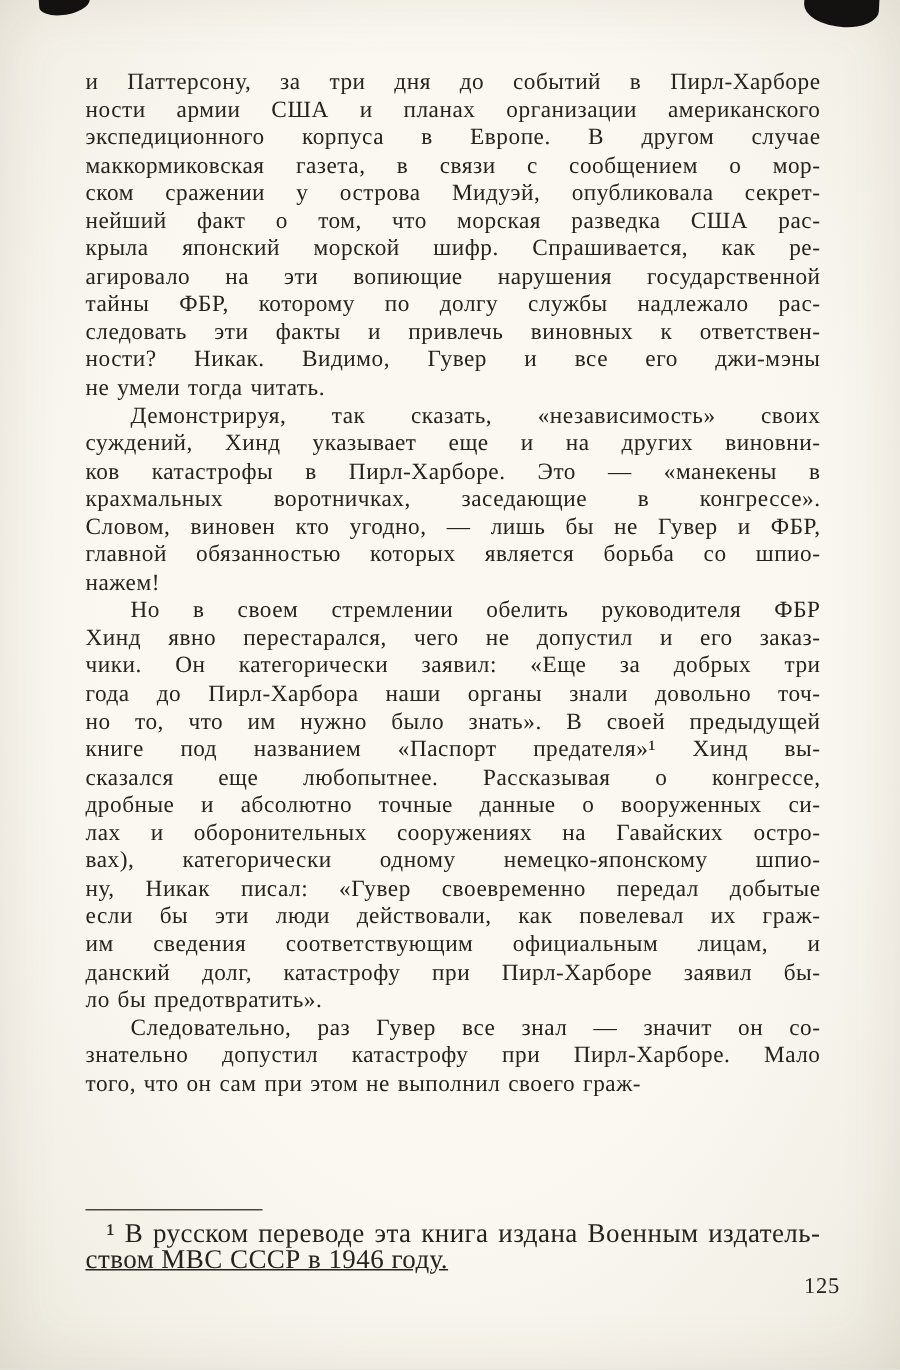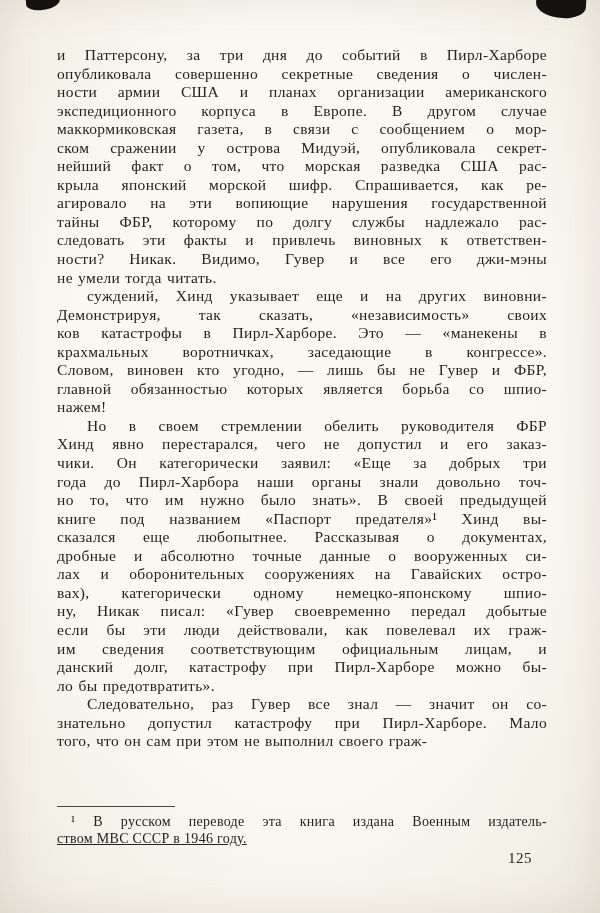--- a/index.html
+++ b/index.html
@@ -59,91 +59,90 @@
     top: 806px;
     width: 490px;
   }
   .footnote-rule {
     width: 118px;
     height: 0;
     border-top: 1.4px solid #4b463c;
     margin-bottom: 7px;
   }
   .footnote {
-    font-size: 14px;
+    font-size: 18px;
     line-height: 16.5px;
     letter-spacing: 0.3px;
   }
   .footnote .line {
     text-align: justify;
     text-align-last: justify;
   }
   .footnote .line:last-child {
     text-align-last: left;
     text-decoration: underline;
   }
   .footnote .line:first-child {
     text-indent: 14px;
   }
   .page-number {
     position: absolute;
-    right: 68px;
+    right: 40px;
     top: 850px;
     font-size: 15px;
     letter-spacing: 0.5px;
   }
 </style>
 </head>
 <body>
 
 <div class="page">
 
   <div class="artifact tl"></div>
   <div class="artifact tr"></div>
 
   <div class="main-text">
     <div class="paragraph">
         <div class="line">и Паттерсону, за три дня до событий в Пирл-Харборе</div>
-        <div class="line">опубликовала совершенно секретные сведения о числен-</div>
         <div class="line">ности армии США и планах организации американского</div>
         <div class="line">экспедиционного корпуса в Европе. В другом случае</div>
         <div class="line">маккормиковская газета, в связи с сообщением о мор-</div>
         <div class="line">ском сражении у острова Мидуэй, опубликовала секрет-</div>
         <div class="line">нейший факт о том, что морская разведка США рас-</div>
         <div class="line">крыла японский морской шифр. Спрашивается, как ре-</div>
         <div class="line">агировало на эти вопиющие нарушения государственной</div>
         <div class="line">тайны ФБР, которому по долгу службы надлежало рас-</div>
         <div class="line">следовать эти факты и привлечь виновных к ответствен-</div>
         <div class="line">ности? Никак. Видимо, Гувер и все его джи-мэны</div>
         <div class="line">не умели тогда читать.</div>
       </div>
     <div class="paragraph indent">
+        <div class="line">Демонстрируя, так сказать, «независимость» своих</div>
         <div class="line">суждений, Хинд указывает еще и на других виновни-</div>
-        <div class="line">Демонстрируя, так сказать, «независимость» своих</div>
         <div class="line">ков катастрофы в Пирл-Харборе. Это — «манекены в</div>
         <div class="line">крахмальных воротничках, заседающие в конгрессе».</div>
         <div class="line">Словом, виновен кто угодно, — лишь бы не Гувер и ФБР,</div>
         <div class="line">главной обязанностью которых является борьба со шпио-</div>
         <div class="line">нажем!</div>
       </div>
     <div class="paragraph indent">
         <div class="line">Но в своем стремлении обелить руководителя ФБР</div>
         <div class="line">Хинд явно перестарался, чего не допустил и его заказ-</div>
         <div class="line">чики. Он категорически заявил: «Еще за добрых три</div>
         <div class="line">года до Пирл-Харбора наши органы знали довольно точ-</div>
         <div class="line">но то, что им нужно было знать». В своей предыдущей</div>
         <div class="line">книге под названием «Паспорт предателя»¹ Хинд вы-</div>
-        <div class="line">сказался еще любопытнее. Рассказывая о документах,</div>
+        <div class="line">сказался еще любопытнее. Рассказывая о конгрессе,</div>
         <div class="line">дробные и абсолютно точные данные о вооруженных си-</div>
         <div class="line">лах и оборонительных сооружениях на Гавайских остро-</div>
         <div class="line">вах), категорически одному немецко-японскому шпио-</div>
         <div class="line">ну, Никак писал: «Гувер своевременно передал добытые</div>
         <div class="line">если бы эти люди действовали, как повелевал их граж-</div>
         <div class="line">им сведения соответствующим официальным лицам, и</div>
-        <div class="line">данский долг, катастрофу при Пирл-Харборе можно бы-</div>
+        <div class="line">данский долг, катастрофу при Пирл-Харборе заявил бы-</div>
         <div class="line">ло бы предотвратить».</div>
       </div>
     <div class="paragraph indent">
         <div class="line">Следовательно, раз Гувер все знал — значит он со-</div>
         <div class="line">знательно допустил катастрофу при Пирл-Харборе. Мало</div>
         <div class="line">того, что он сам при этом не выполнил своего граж-</div>
       </div>
   </div>
 
   <div class="footnote-block">

